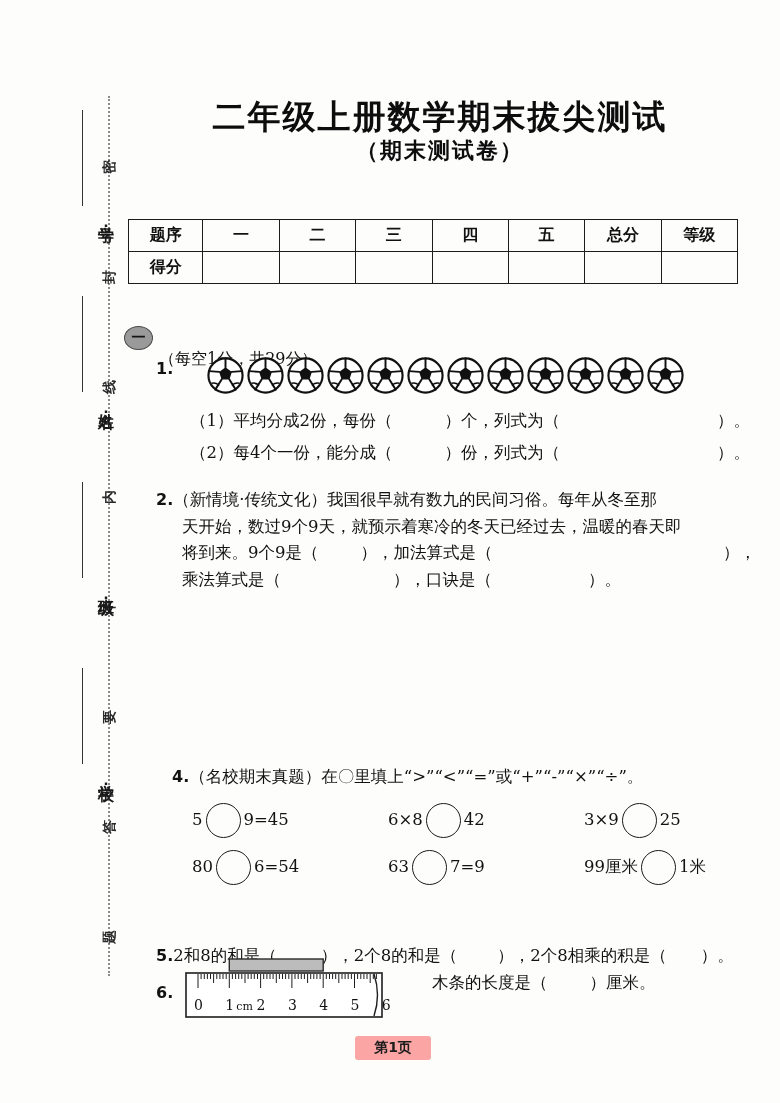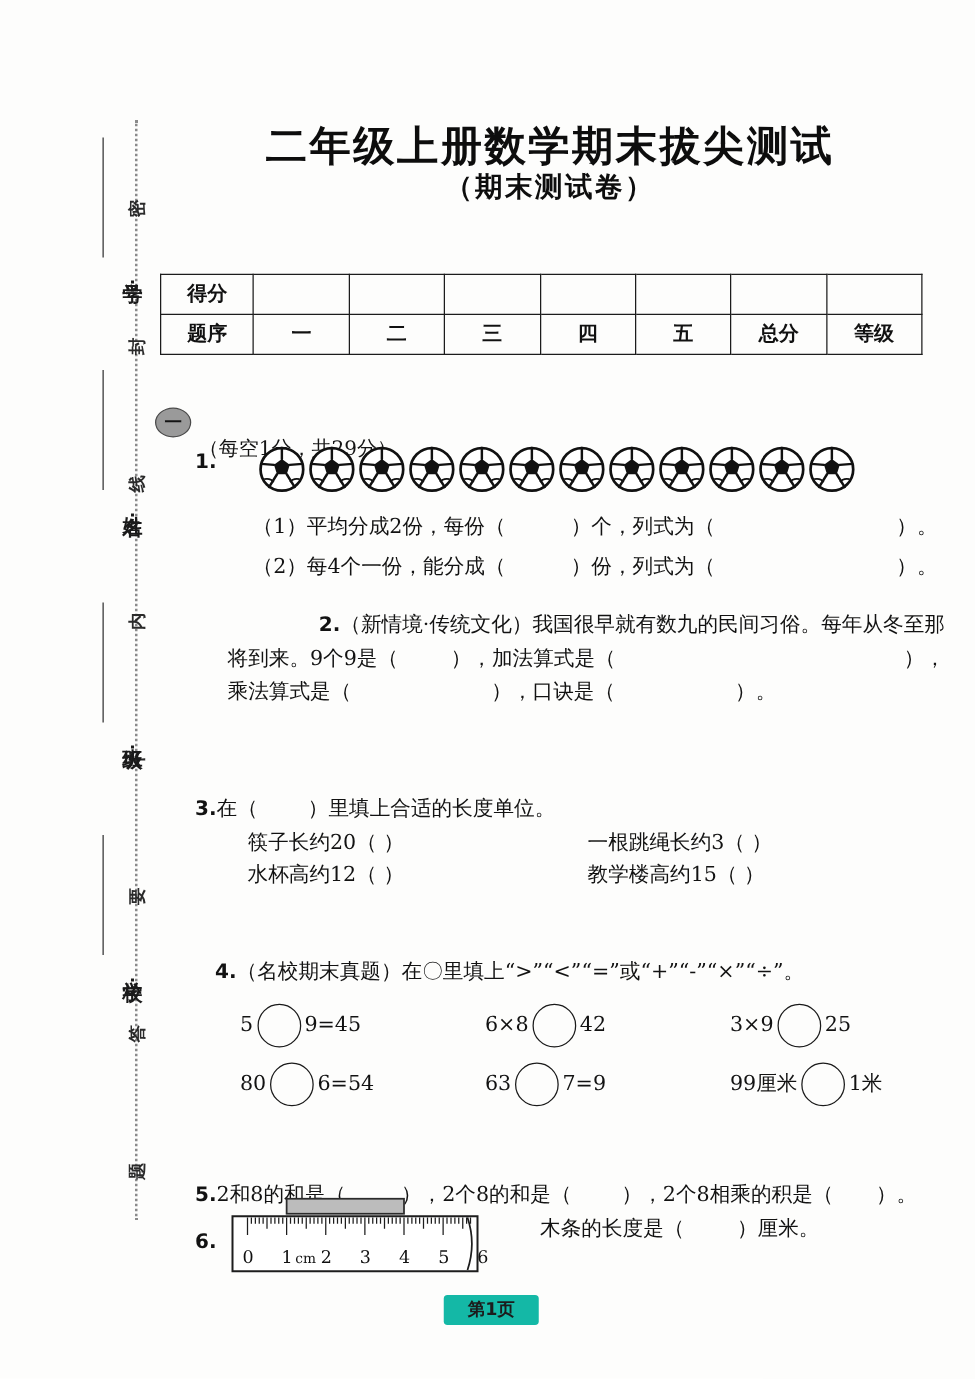--- a/index.html
+++ b/index.html
@@ -169,24 +169,24 @@
 
   .q1-lines {
     position: absolute;
     left: 190px; top: 405px;
     width: 560px;
     font-size: 16.5px;
     line-height: 1.95;
     font-family: "DejaVu Serif", "Liberation Serif", serif;
     color: #121212;
   }
-  .q1-lines .rowline { display: flex; margin-left: 12px; }
+  .q1-lines .rowline { display: flex; }
   .q1-lines .tail { margin-left: auto; }
 
-  .q2 { left: 156px; top: 487px; width: 600px; text-align: right; }
+  .q2 { left: 156px; top: 487px; width: 600px; }
   .q2 .ln { display: block; }
   .q2 .indent { padding-left: 26px; }
 
   .q3 { left: 156px; top: 634px; width: 600px; }
   .q3 .sub { padding-left: 42px; display: flex; }
   .q3 .colA { width: 272px; }
 
   .q4 { left: 172px; top: 764px; width: 610px; }
   .eqrow {
     display: flex;
@@ -217,21 +217,21 @@
     font-size: 16.5px;
     font-family: "DejaVu Serif", "Liberation Serif", serif;
     color: #121212;
   }
 
   
   .footer {
     position: absolute;
     left: 355px; top: 1036px;
     width: 76px; height: 24px;
-    background: #14b8a6;
+    background: #fca5a5;
     border-radius: 3px;
     display: flex;
     align-items: center;
     justify-content: center;
     font-size: 14px;
     font-weight: 700;
     color: #1c1c1c;
     font-family: "DejaVu Sans", "Liberation Sans", sans-serif;
   }
   .blank { letter-spacing: 0; }
@@ -267,39 +267,39 @@
   </div>
 
   <div class="title-wrap">
     <div class="title-main">二年级上册数学期末拔尖测试</div>
     <div class="title-sub">（期末测试卷）</div>
   </div>
 
   <table class="score-table">
     <tbody>
         <tr>
-      <td class="lead">得分</td>
-      <td class="cell"></td>
-      <td class="cell"></td>
-      <td class="cell"></td>
-      <td class="cell"></td>
-      <td class="cell"></td>
-      <td class="cell"></td>
-      <td class="cell"></td>
-    </tr>
-    <tr>
       <td class="lead">题序</td>
       <td class="cell">一</td>
       <td class="cell">二</td>
       <td class="cell">三</td>
       <td class="cell">四</td>
       <td class="cell">五</td>
       <td class="cell">总分</td>
       <td class="cell">等级</td>
     </tr>
+    <tr>
+      <td class="lead">得分</td>
+      <td class="cell"></td>
+      <td class="cell"></td>
+      <td class="cell"></td>
+      <td class="cell"></td>
+      <td class="cell"></td>
+      <td class="cell"></td>
+      <td class="cell"></td>
+    </tr>
   </tbody>
     </table>
 
   <div class="section-head">
     <span class="sec-badge">一</span>
     <span class="sec-points">（每空1分，共29分）</span>
   </div>
 
   <div class="q" style="left:156px; top:356px;">
     <span class="qnum">1.</span>
@@ -392,48 +392,36 @@
       <span class="blank" style="display:inline-block;width:52px"></span>
       <span>）份，列式为（</span>
       <span class="tail">）。</span>
     </div>
   </div>
 
   <div class="q q2">
     <div class="ln">
       <span class="qnum">2.</span><span>（新情境·传统文化）我国很早就有数九的民间习俗。每年从冬至那</span>
     </div>
+    <div class="ln indent">天开始，数过9个9天，就预示着寒冷的冬天已经过去，温暖的春天即</div>
     <div class="ln indent" style="display:flex">
       <span>将到来。9个9是（</span>
       <span class="blank" style="display:inline-block;width:42px"></span>
       <span>），加法算式是（</span>
       <span style="margin-left:auto">），</span>
     </div>
     <div class="ln indent" style="display:flex">
       <span>乘法算式是（</span>
       <span class="blank" style="display:inline-block;width:112px"></span>
       <span>），口诀是（</span>
       <span class="blank" style="display:inline-block;width:96px"></span>
       <span>）。</span>
     </div>
   </div>
 
-  <div class="q q3">
-    <div>
-      <span class="qnum">3.</span><span>在（</span><span class="blank" style="display:inline-block;width:40px"></span><span>）里填上合适的长度单位。</span>
-    </div>
-    <div class="sub">
-      <span class="colA">筷子长约20（      ）</span>
-      <span>一根跳绳长约3（      ）</span>
-    </div>
-    <div class="sub">
-      <span class="colA">水杯高约12（      ）</span>
-      <span>教学楼高约15（      ）</span>
-    </div>
-  </div>
 
   <div class="q q4">
     <div>
       <span class="qnum">4.</span><span>（名校期末真题）在〇里填上“&gt;”“&lt;”“=”或“+”“-”“×”“÷”。</span>
     </div>
     <div class="eqrow">
       <span class="eqitem">
         <span>5</span>
         <span class="ocircle"></span>
         <span>9=45</span>

